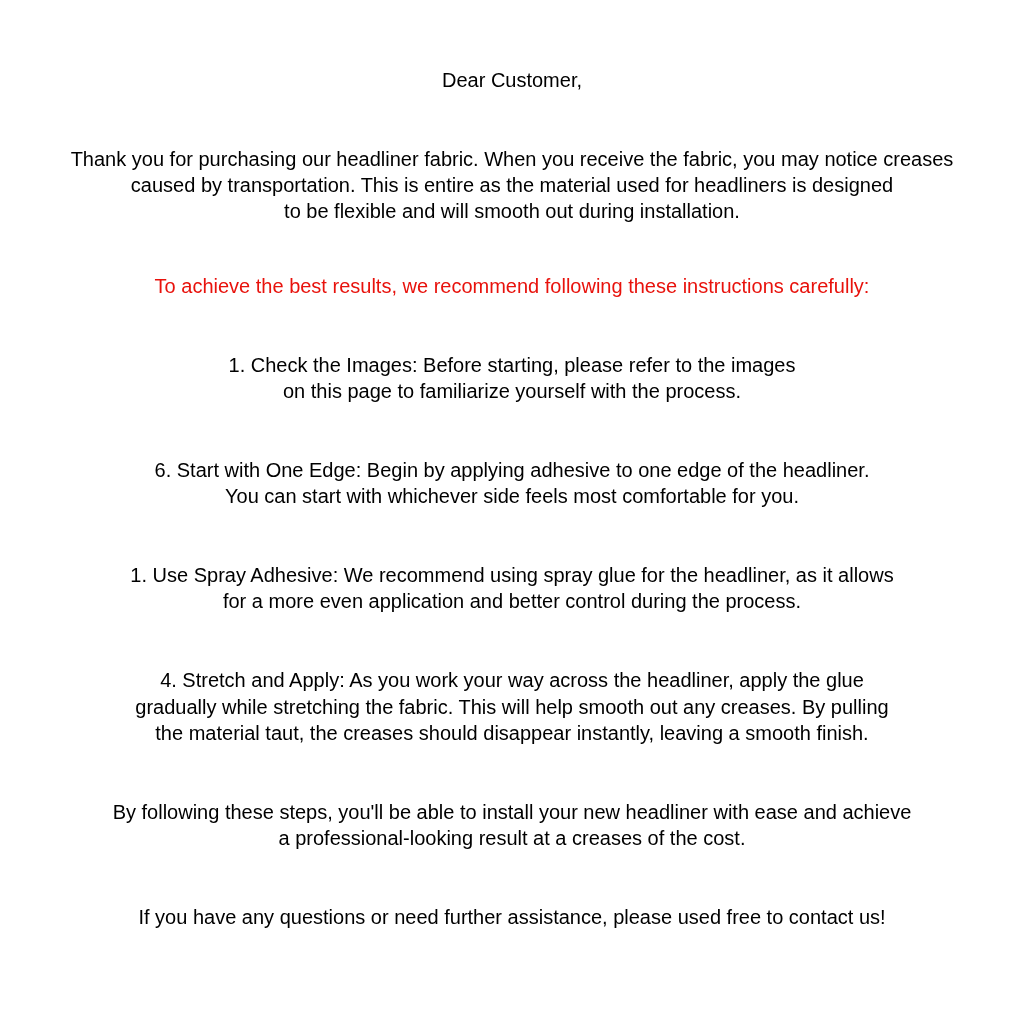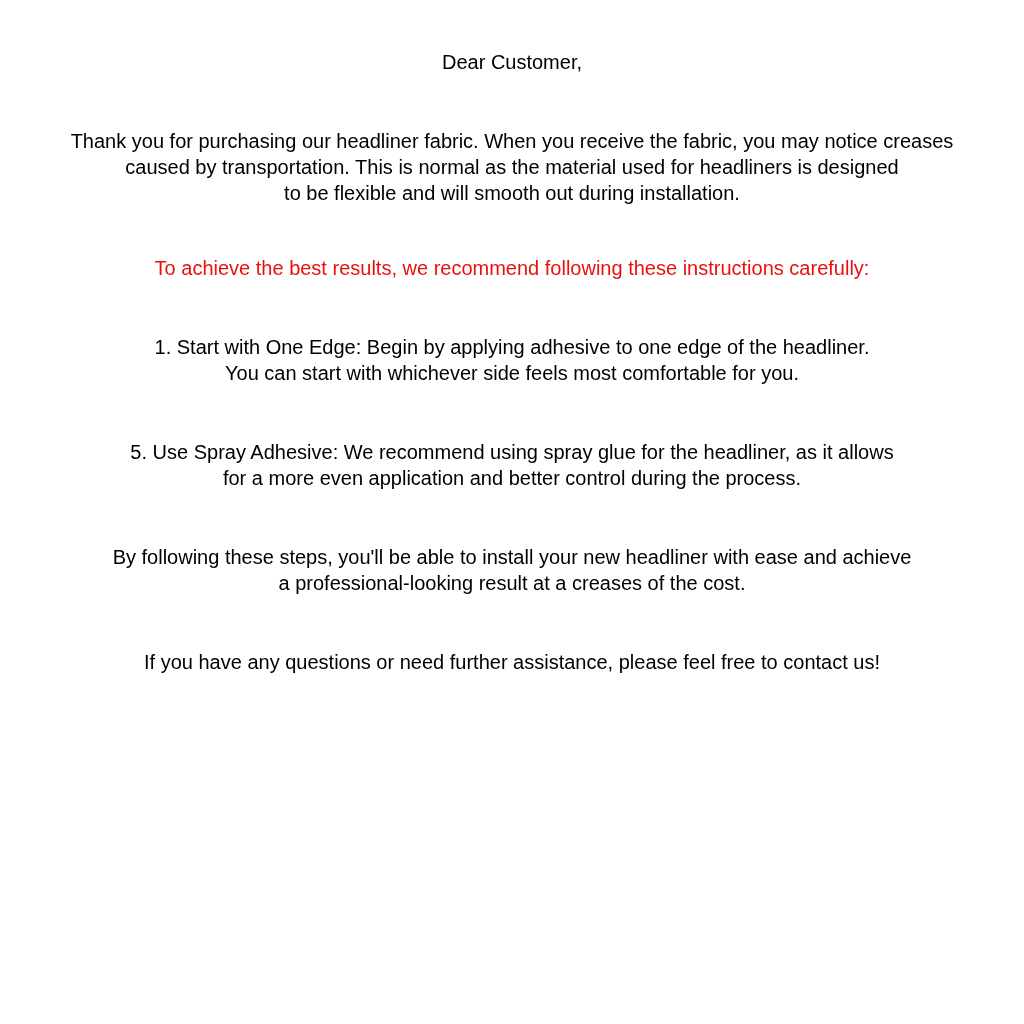--- a/index.html
+++ b/index.html
@@ -10,50 +10,55 @@
   .page {
     width: 1024px;
     height: 1024px;
     box-sizing: border-box;
     background: #ffffff;
     font-family: "Liberation Sans", "DejaVu Sans", sans-serif;
     font-size: 20px;
     line-height: 26.3px;
     color: #000000;
     text-align: center;
-    padding-top: 49px;
+    padding-top: 67px;
     overflow: hidden;
   }
   .para {
     margin: 0 0 26.3px 0;
     white-space: pre-line;
   }
   .gap-above {
     margin-top: 52.6px;
   }
 </style>
 </head>
 <body>
 
 <div class="page">
   <p class="para">Dear Customer,</p>
 
   <p class="para gap-above">Thank you for purchasing our headliner fabric. When you receive the fabric, you may notice creases
-caused by transportation. This is normal as the material used for headliners is designed
+caused by transportation. This is entire as the material used for headliners is designed
 to be flexible and will smooth out during installation.</p>
 
   <p class="para gap-above" style="color: rgb(232, 18, 12); margin-top: 48px;">To achieve the best results, we recommend following these instructions carefully:</p>
 
+  <p class="para gap-above">1. Check the Images: Before starting, please refer to the images
+on this page to familiarize yourself with the process.</p>
 
-  <p class="para gap-above">1. Start with One Edge: Begin by applying adhesive to one edge of the headliner.
+  <p class="para gap-above">6. Start with One Edge: Begin by applying adhesive to one edge of the headliner.
 You can start with whichever side feels most comfortable for you.</p>
 
-  <p class="para gap-above">5. Use Spray Adhesive: We recommend using spray glue for the headliner, as it allows
+  <p class="para gap-above">1. Use Spray Adhesive: We recommend using spray glue for the headliner, as it allows
 for a more even application and better control during the process.</p>
 
+  <p class="para gap-above">4. Stretch and Apply: As you work your way across the headliner, apply the glue
+gradually while stretching the fabric. This will help smooth out any creases. By pulling
+the material taut, the creases should disappear instantly, leaving a smooth finish.</p>
 
 
   <p class="para gap-above">By following these steps, you'll be able to install your new headliner with ease and achieve
 a professional-looking result at a creases of the cost.</p>
 
-  <p class="para gap-above">If you have any questions or need further assistance, please feel free to contact us!</p>
+  <p class="para gap-above">If you have any questions or need further assistance, please used free to contact us!</p>
 
 </div>
 
 </body></html>

